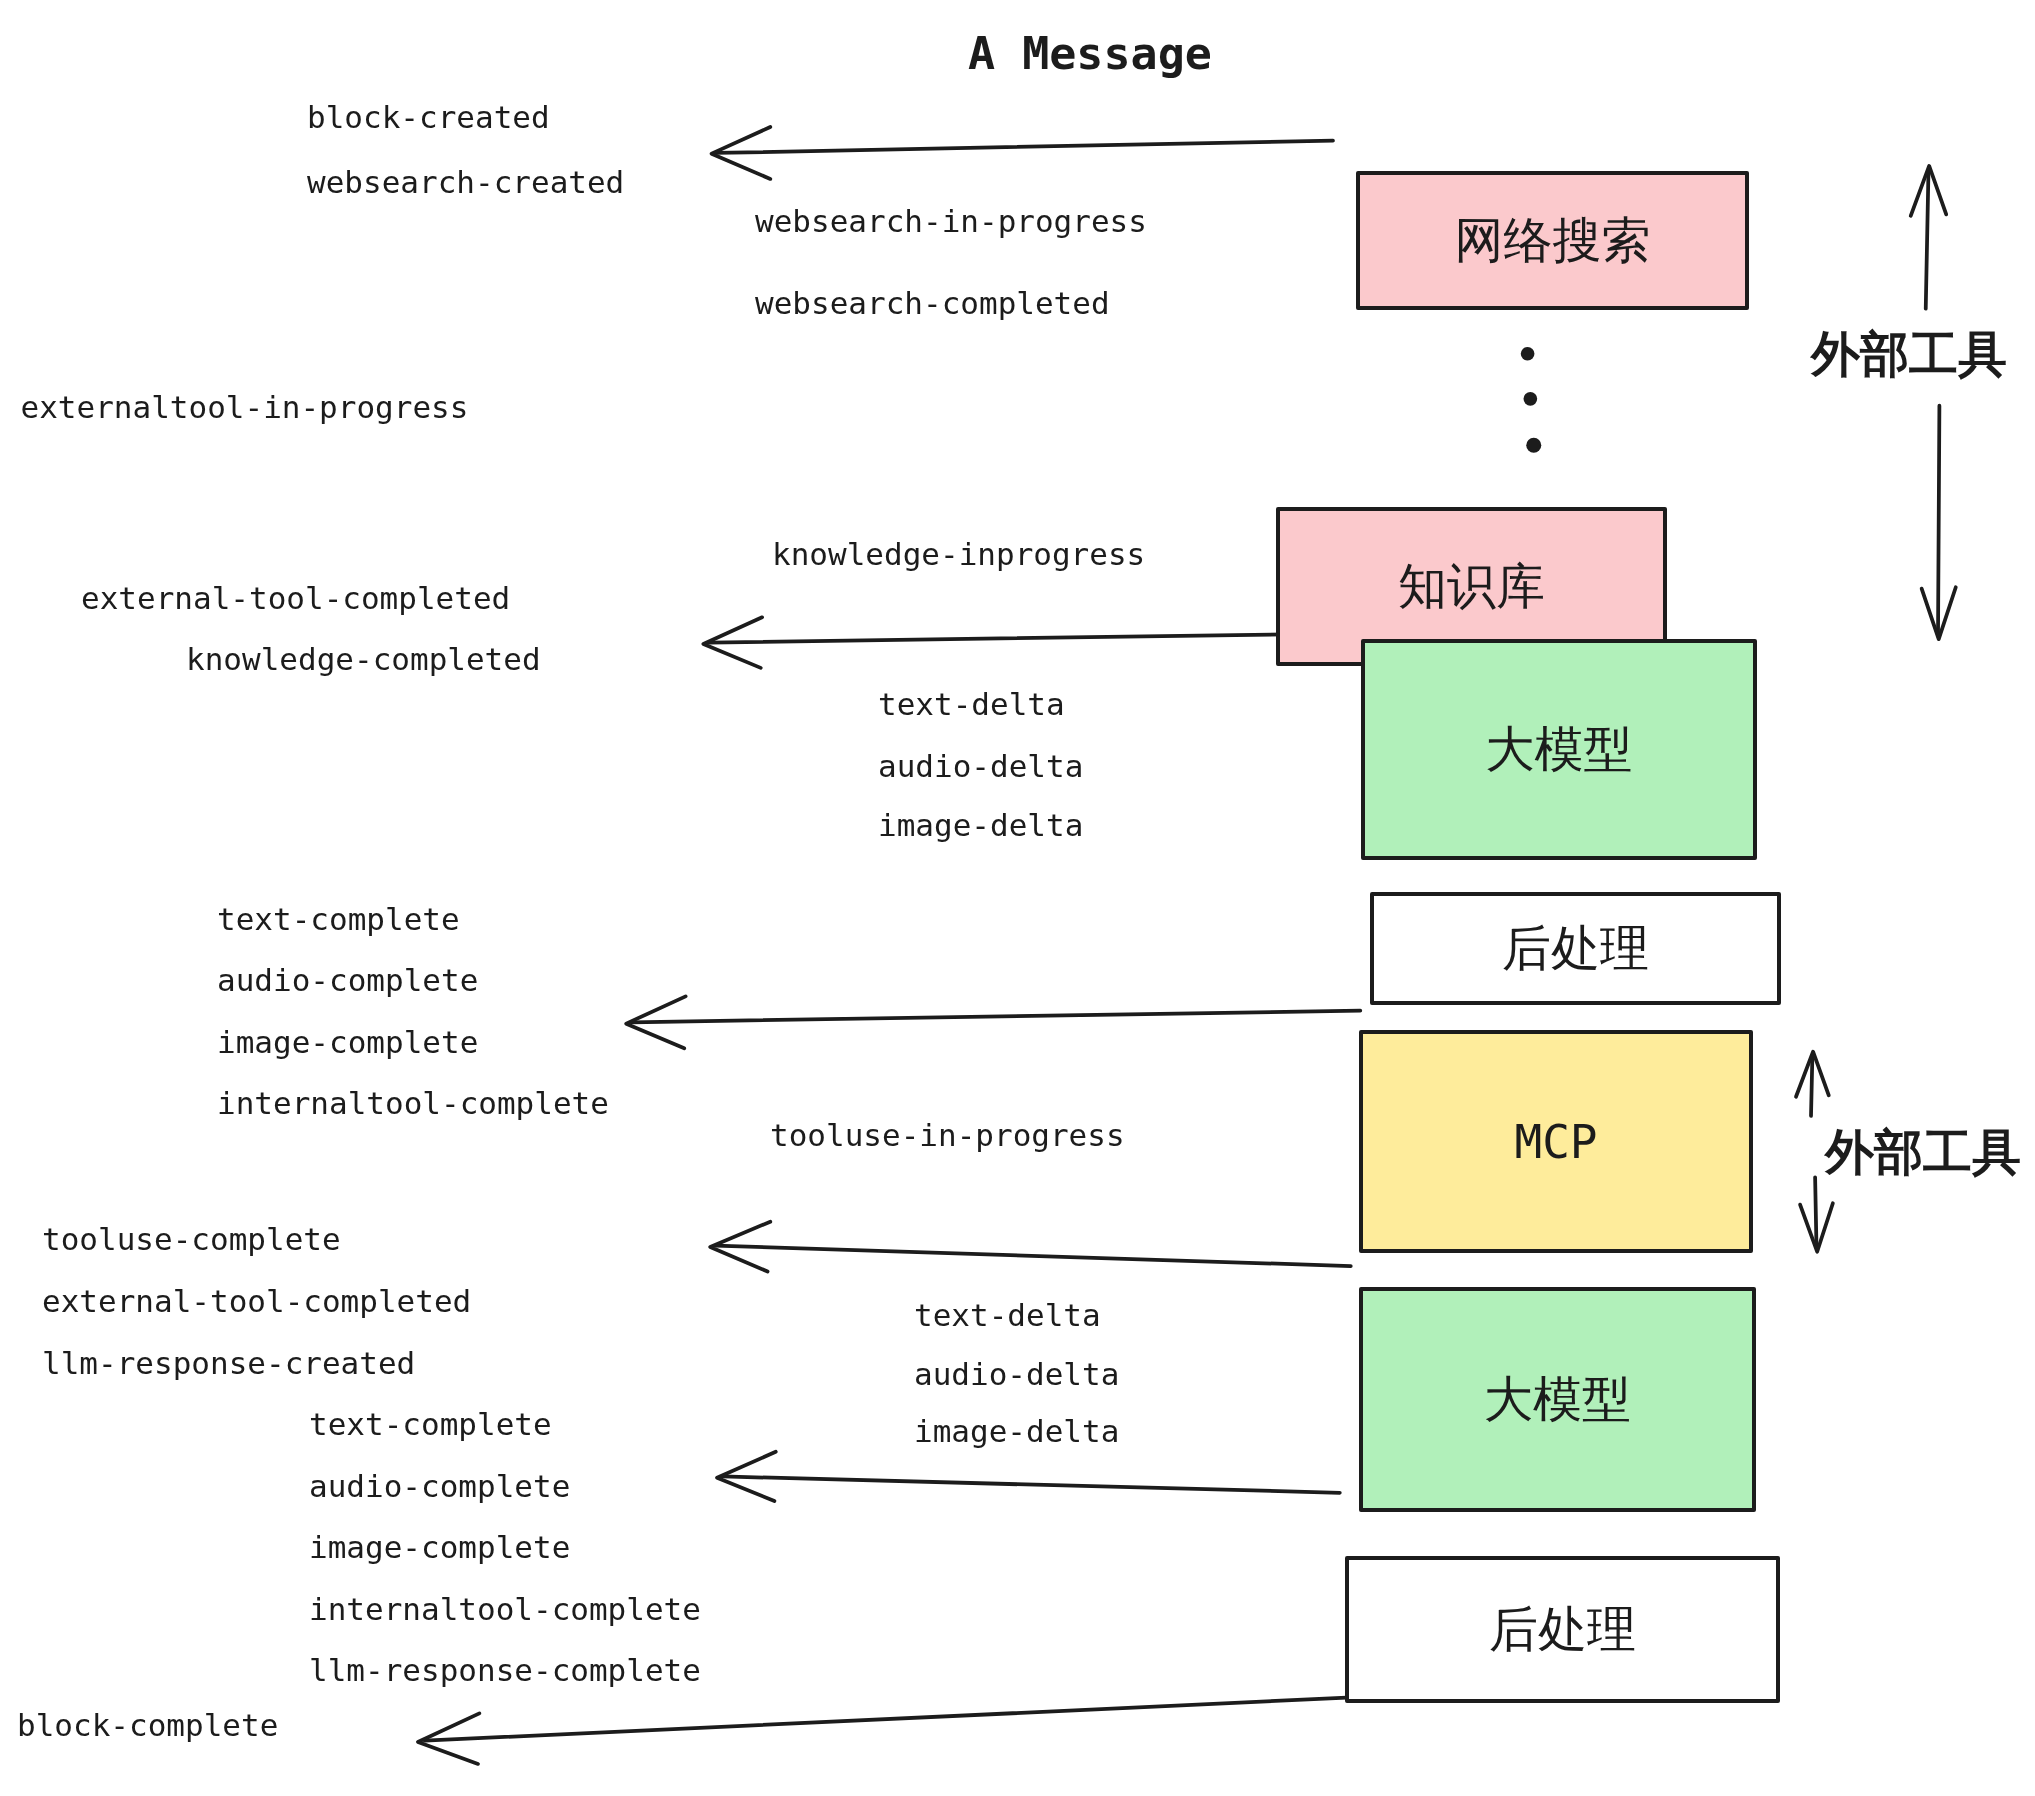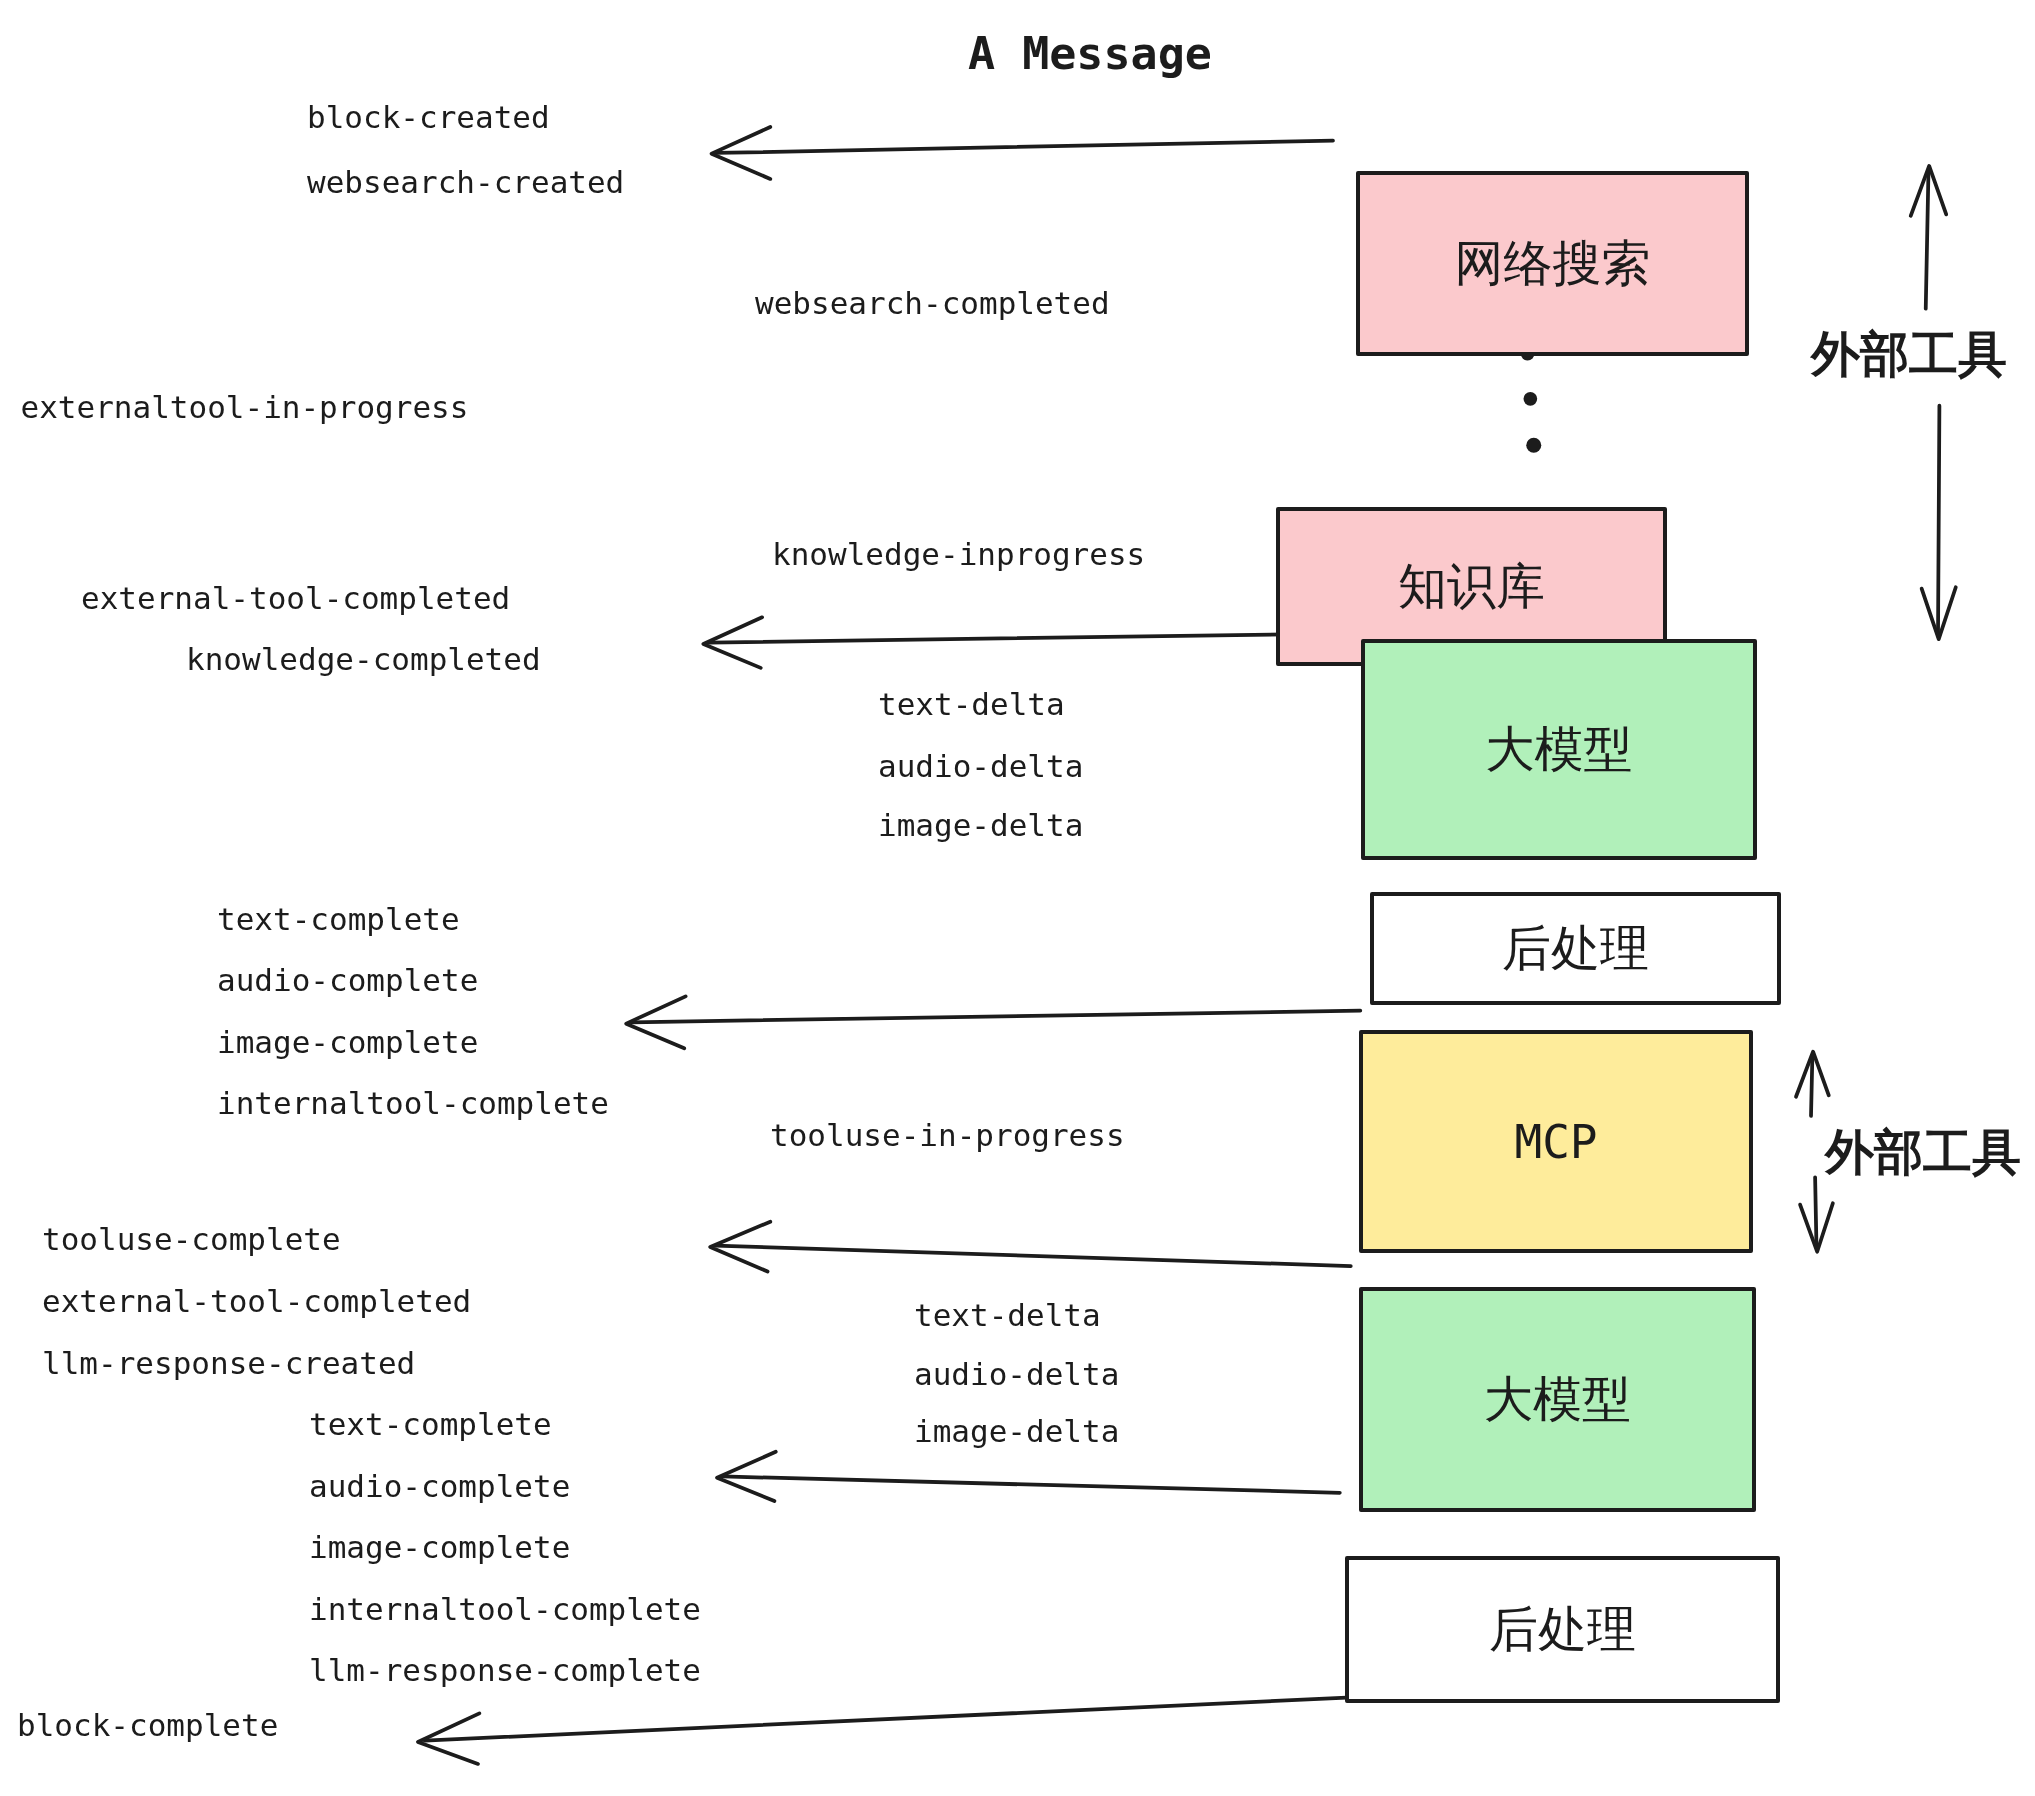--- a/index.html
+++ b/index.html
@@ -112,20 +112,21 @@
       <circle cx="2237" cy="518" r="10"></circle>
       <circle cx="2241" cy="584" r="10"></circle>
       <circle cx="2246" cy="652" r="11"></circle>
     </g>
   </svg>
 
   <div class="title" style="left:968px;top:27px;position:absolute">A Message</div>
 
   <div class="ev" style="left:307px;top:101px">block-created</div>
   <div class="ev" style="left:307px;top:166px">websearch-created</div>
+  <div class="ev" style="left:755px;top:205px">websearch-in-progress</div>
   <div class="ev" style="left:755px;top:287px">websearch-completed</div>
   <div class="ev" style="left:20.5px;top:391px">externaltool-in-progress</div>
   <div class="ev" style="left:772px;top:538px">knowledge-inprogress</div>
   <div class="ev" style="left:81px;top:582px">external-tool-completed</div>
   <div class="ev" style="left:186px;top:643px">knowledge-completed</div>
   <div class="ev" style="left:878px;top:688px">text-delta</div>
   <div class="ev" style="left:878px;top:750px">audio-delta</div>
   <div class="ev" style="left:878px;top:809px">image-delta</div>
   <div class="ev" style="left:217px;top:903px">text-complete</div>
   <div class="ev" style="left:217px;top:964px">audio-complete</div>
@@ -138,21 +139,21 @@
   <div class="ev" style="left:914px;top:1299px">text-delta</div>
   <div class="ev" style="left:914px;top:1358px">audio-delta</div>
   <div class="ev" style="left:914px;top:1415px">image-delta</div>
   <div class="ev" style="left:309px;top:1408px">text-complete</div>
   <div class="ev" style="left:309px;top:1470px">audio-complete</div>
   <div class="ev" style="left:309px;top:1531px">image-complete</div>
   <div class="ev" style="left:309px;top:1593px">internaltool-complete</div>
   <div class="ev" style="left:309px;top:1654px">llm-response-complete</div>
   <div class="ev" style="left:17px;top:1709px">block-complete</div>
 
-  <div class="box pink" style="left:1356px;top:171px;width:393px;height:185px">网络搜索</div>
+  <div class="box pink" style="left:1356px;top:171px;width:393px;height:139px">网络搜索</div>
   <div class="box pink" style="left:1276px;top:507px;width:391px;height:159px">知识库</div>
   <div class="box green" style="left:1361px;top:639px;width:396px;height:221px">大模型</div>
   <div class="box white" style="left:1370px;top:892px;width:411px;height:113px">后处理</div>
   <div class="box yellow mono" style="left:1359px;top:1030px;width:394px;height:223px">MCP</div>
   <div class="box green" style="left:1359px;top:1287px;width:397px;height:225px">大模型</div>
   <div class="box white" style="left:1345px;top:1556px;width:435px;height:147px">后处理</div>
 
   <div class="side-label" style="left:1811px;top:322px">外部工具</div>
   <div class="side-label" style="left:1825px;top:1120px">外部工具</div>
 

